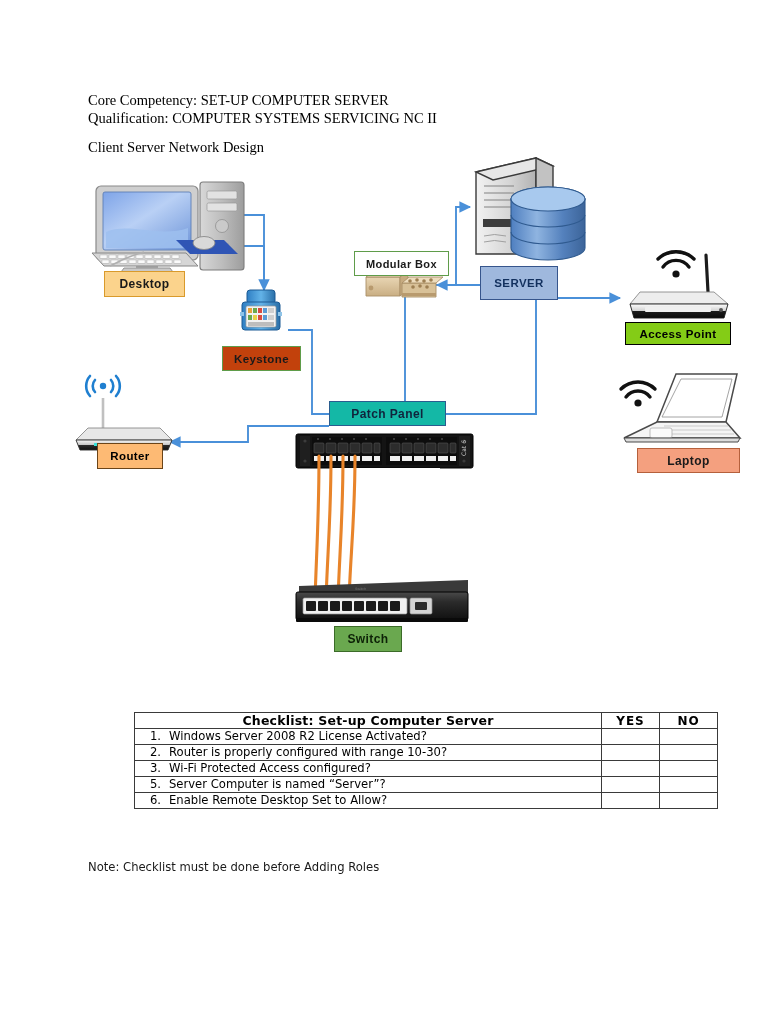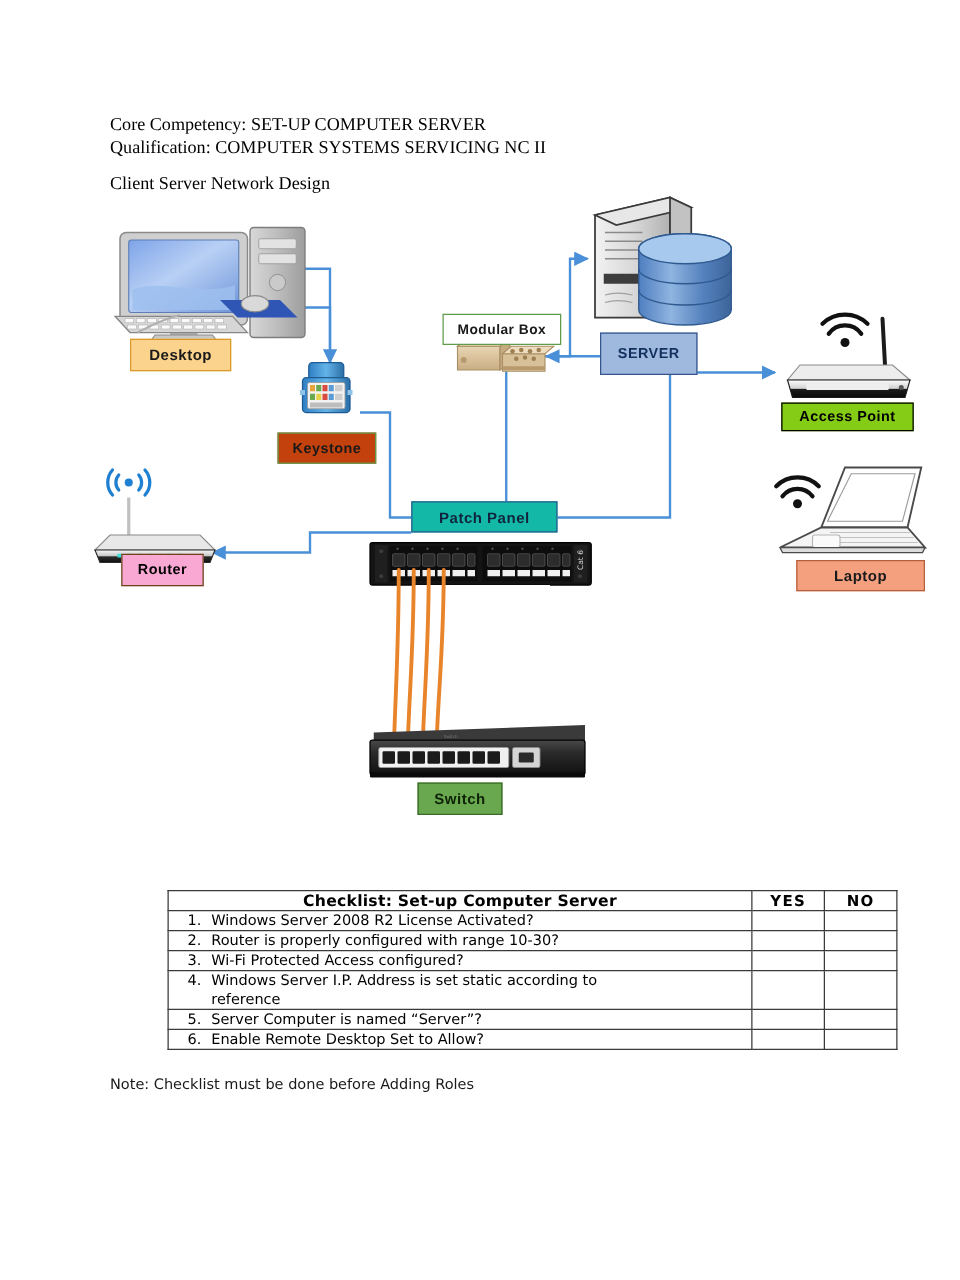--- a/index.html
+++ b/index.html
@@ -77,21 +77,21 @@
   }
   .chip-keystone {
     left: 222px; top: 346px; width: 79px; height: 25px;
     background: #c2410c;
     border: 1.5px solid #5f9c4a;
     font-size: 11.5px;
     color: #1a1a1a;
   }
   .chip-router {
     left: 97px; top: 443px; width: 66px; height: 26px;
-    background: #f9a8d4;
+    background: #fdba74;
     border: 1.5px solid #6b4418;
     font-size: 11.5px;
     color: #000;
   }
   .chip-modular {
     left: 354px; top: 251px; width: 95px; height: 25px;
     background: #ffffff;
     border: 1.5px solid #5f9c4a;
     font-size: 11px;
     color: #1a1a1a;
@@ -577,28 +577,20 @@
     </tr>
     <tr>
       <td class="cell-item">
         <span class="num">3.</span><span class="txt">Wi-Fi Protected Access configured?</span>
       </td>
       <td class="cell-blank"></td>
       <td class="cell-blank"></td>
     </tr>
     <tr>
       <td class="cell-item">
-        <span class="num">4.</span><span class="txt">Windows Server I.P. Address is set static according to</span>
-        <span class="wrap2">reference</span>
-      </td>
-      <td class="cell-blank"></td>
-      <td class="cell-blank"></td>
-    </tr>
-    <tr>
-      <td class="cell-item">
         <span class="num">5.</span><span class="txt">Server Computer is named “Server”?</span>
       </td>
       <td class="cell-blank"></td>
       <td class="cell-blank"></td>
     </tr>
     <tr>
       <td class="cell-item">
         <span class="num">6.</span><span class="txt">Enable Remote Desktop Set to Allow?</span>
       </td>
       <td class="cell-blank"></td>

